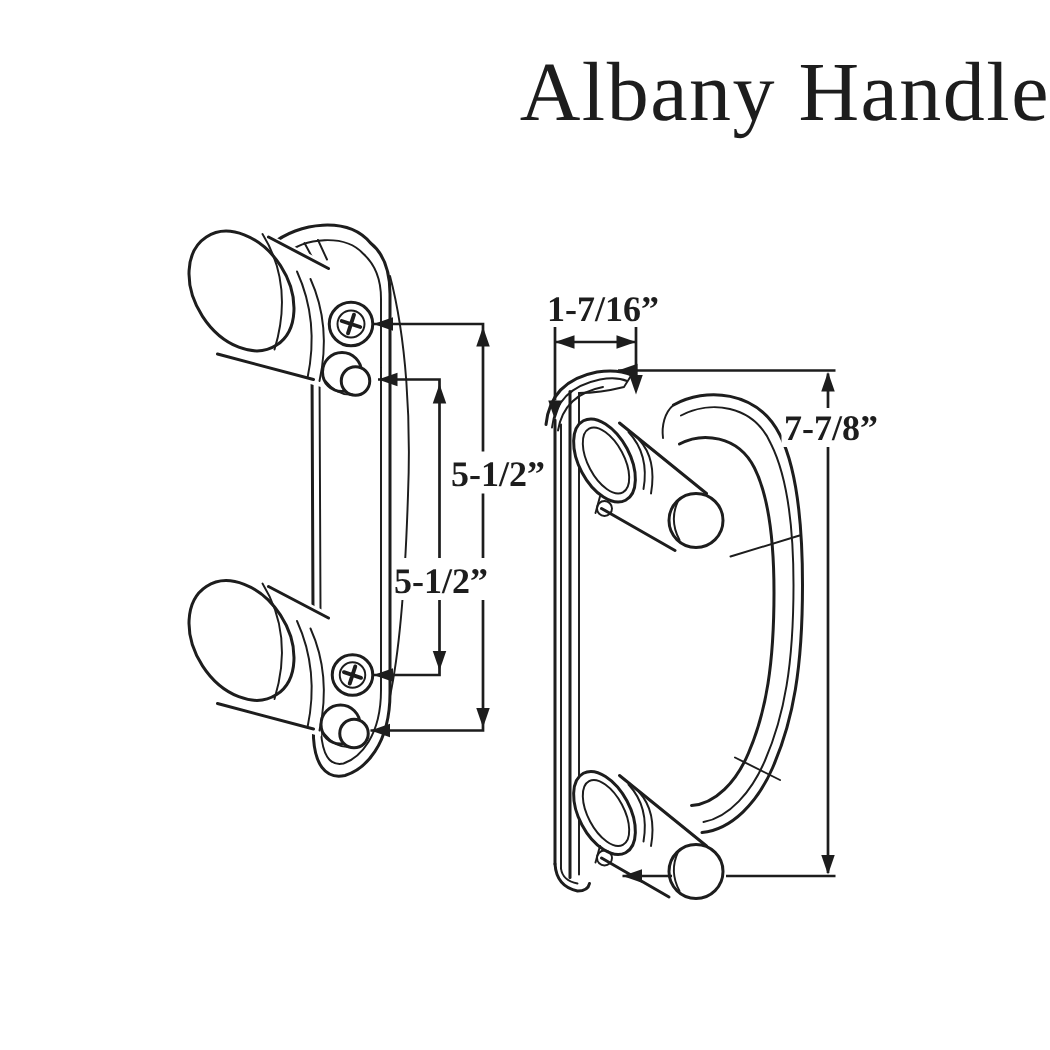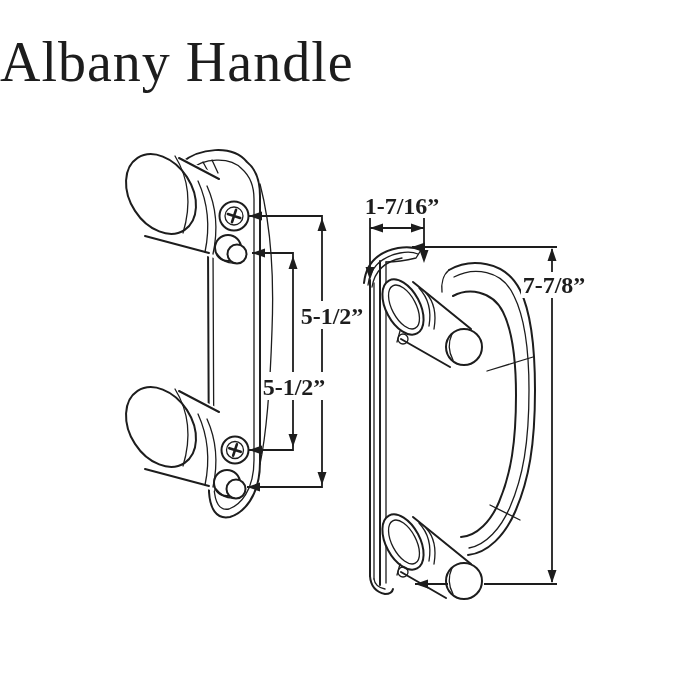--- a/index.html
+++ b/index.html
@@ -4,21 +4,21 @@
 <style>
   :root { --ink:#1d1d1d; --bg:#ffffff; }
   html,body { margin:0; padding:0; background:#fff; }
   .stage {
     position:relative; width:700px; height:700px;
     background:var(--bg); overflow:hidden;
     font-family:"Liberation Serif", serif;
   }
   .title {
     position:absolute; top:30px; left:0; width:100%;
-    margin:0; text-align:left;
+    margin:0; text-align:right;
     font-family:"Liberation Serif", serif;
     font-size:56px; font-weight:400; color:var(--ink);
     letter-spacing:1px;
   }
   svg.diagram { position:absolute; left:0; top:0; width:700px; height:700px; }
   .ln     { fill:none; stroke:var(--ink); stroke-width:2;   stroke-linecap:round; stroke-linejoin:round; }
   .lnthin { fill:none; stroke:var(--ink); stroke-width:1.3; stroke-linecap:round; }
   .wfill  { fill:#ffffff; stroke:var(--ink); stroke-width:2; }
   .mask   { fill:#ffffff; stroke:none; }
   .dim    { fill:none; stroke:var(--ink); stroke-width:1.8; }

